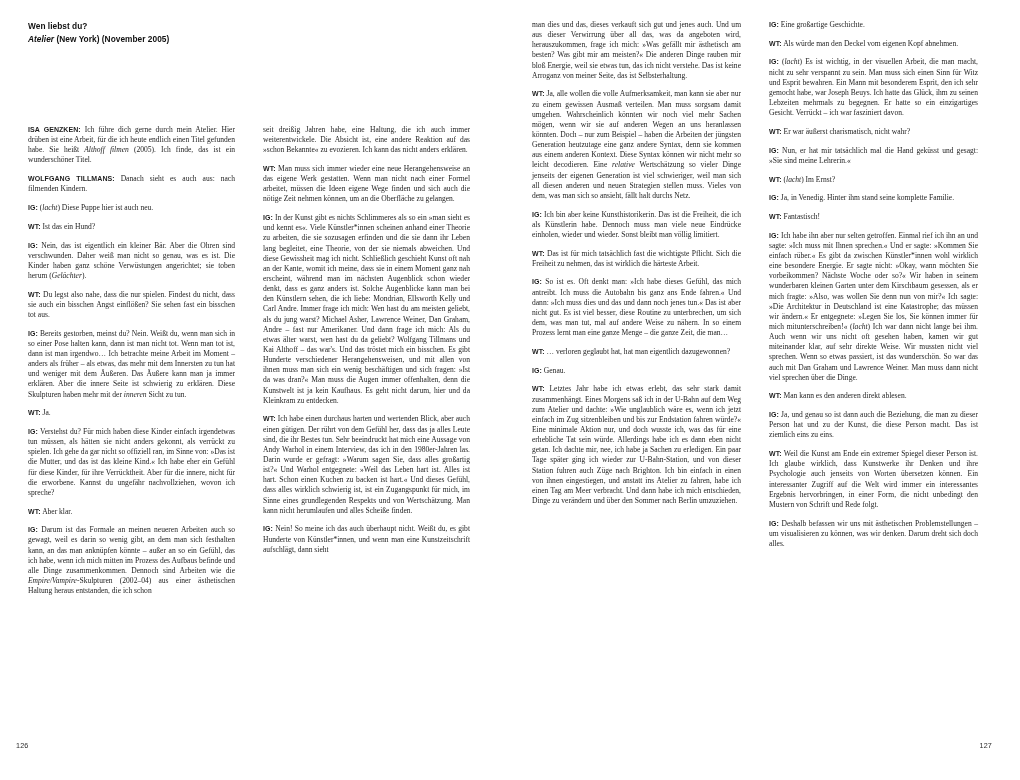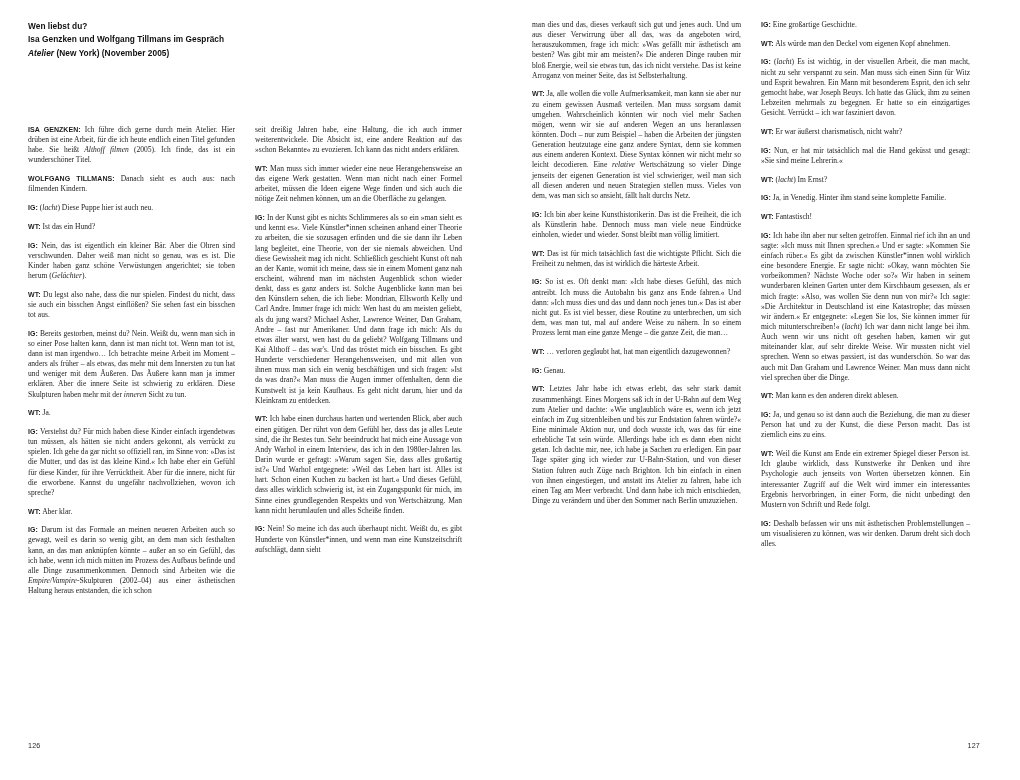--- a/index.html
+++ b/index.html
@@ -45,21 +45,21 @@
     height: 48px;
   }
   .headnote .line { display: block; white-space: nowrap; }
   .headnote .ital { font-style: italic; }
   .headnote .norm { font-style: normal; }
 
   
   .cols {
     display: flex;
     flex-direction: row;
-    gap: 20px;
+    gap: 28px;
   }
   .page-left .cols  { margin-top: 57px; }
   .page-right .cols { margin-top: 0px; }
 
   .col {
     width: 207px;
     font-size: 7.55px;
     line-height: 1.345;
     text-align: justify;
     text-justify: inter-word;
@@ -83,33 +83,32 @@
 
   
   .folio {
     position: absolute;
     bottom: 30px;
     font-family: "Liberation Sans", sans-serif;
     font-size: 7.2px;
     color: #2a2a2a;
     letter-spacing: 0.02em;
   }
-  .folio-left  { left: 28px; }
-  .folio-right { right: 40px; }
+  .folio-left  { left: 16px; }
+  .folio-right { right: 28px; }
 </style>
 </head>
 <body>
 
 <div id="spread">
 
   <div class="page page-left">
 
     <div class="headnote">
       <span class="line">Wen liebst du?</span>
-      <span class="line">Isa Genzken und Wolfgang Tillmans im Gespräch</span>
       <span class="line"><em class="ital">Atelier</em><span class="norm"> (New York) (November 2005)</span></span>
     </div>
 
     <div class="cols">
       <div class="col">
           <p><span class="spk">ISA GENZKEN:</span> Ich führe dich gerne durch mein Atelier. Hier drüben ist eine Arbeit, für die ich heute endlich einen Titel gefunden habe. Sie heißt <em class="it">Althoff filmen</em> (2005). Ich finde, das ist ein wunderschöner Titel.</p>
           <p><span class="spk">WOLFGANG TILLMANS:</span> Danach sieht es auch aus: nach filmenden Kindern.</p>
           <p><span class="spk">IG:</span> (<em class="it">lacht</em>) Diese Puppe hier ist auch neu.</p>
           <p><span class="spk">WT:</span> Ist das ein Hund?</p>
           <p><span class="spk">IG:</span> Nein, das ist eigentlich ein kleiner Bär. Aber die Ohren sind verschwunden. Daher weiß man nicht so genau, was es ist. Die Kinder haben ganz schöne Verwüstungen angerichtet; sie toben herum (<em class="it">Gelächter</em>).</p>

